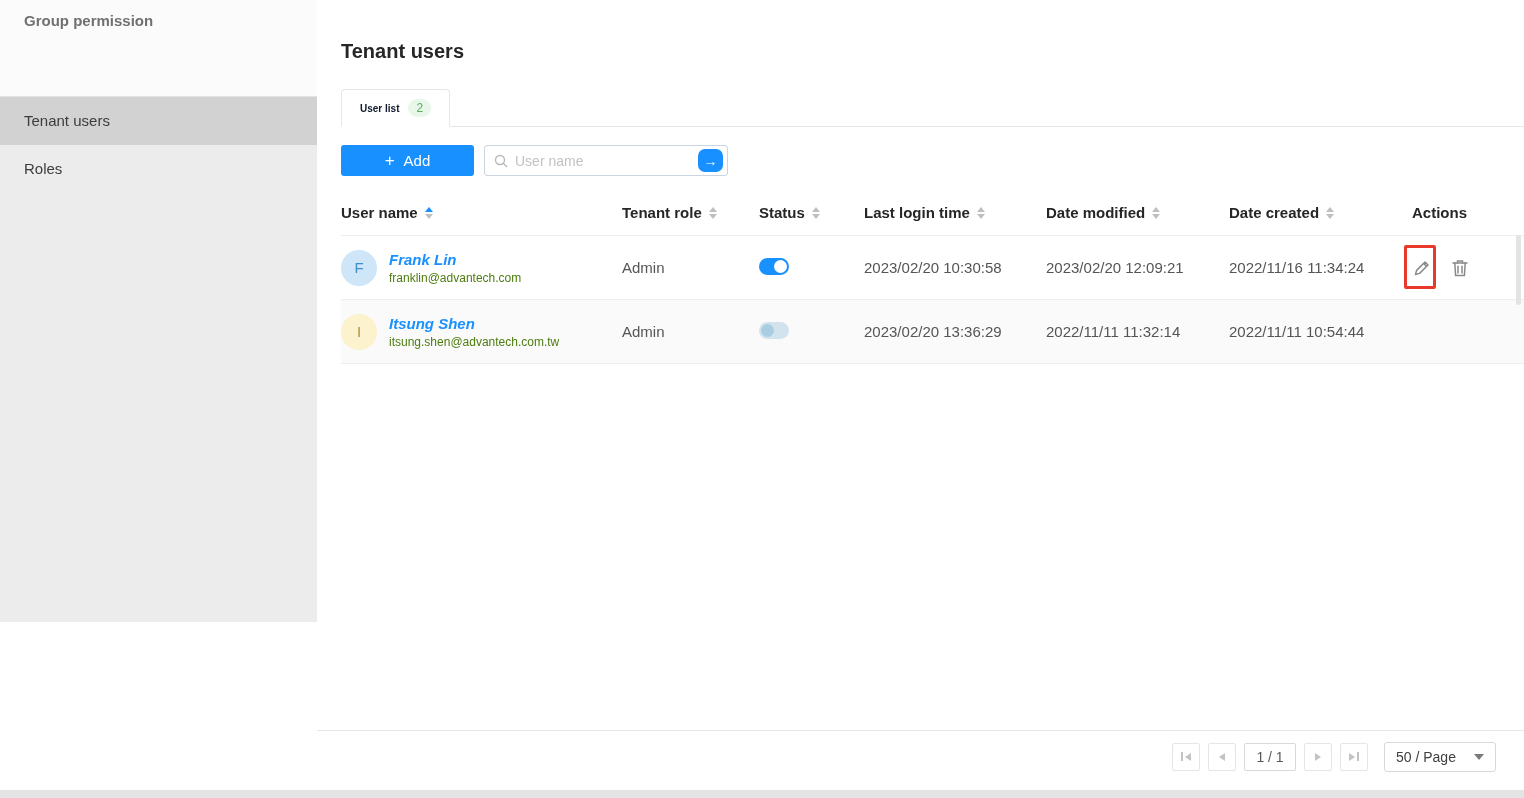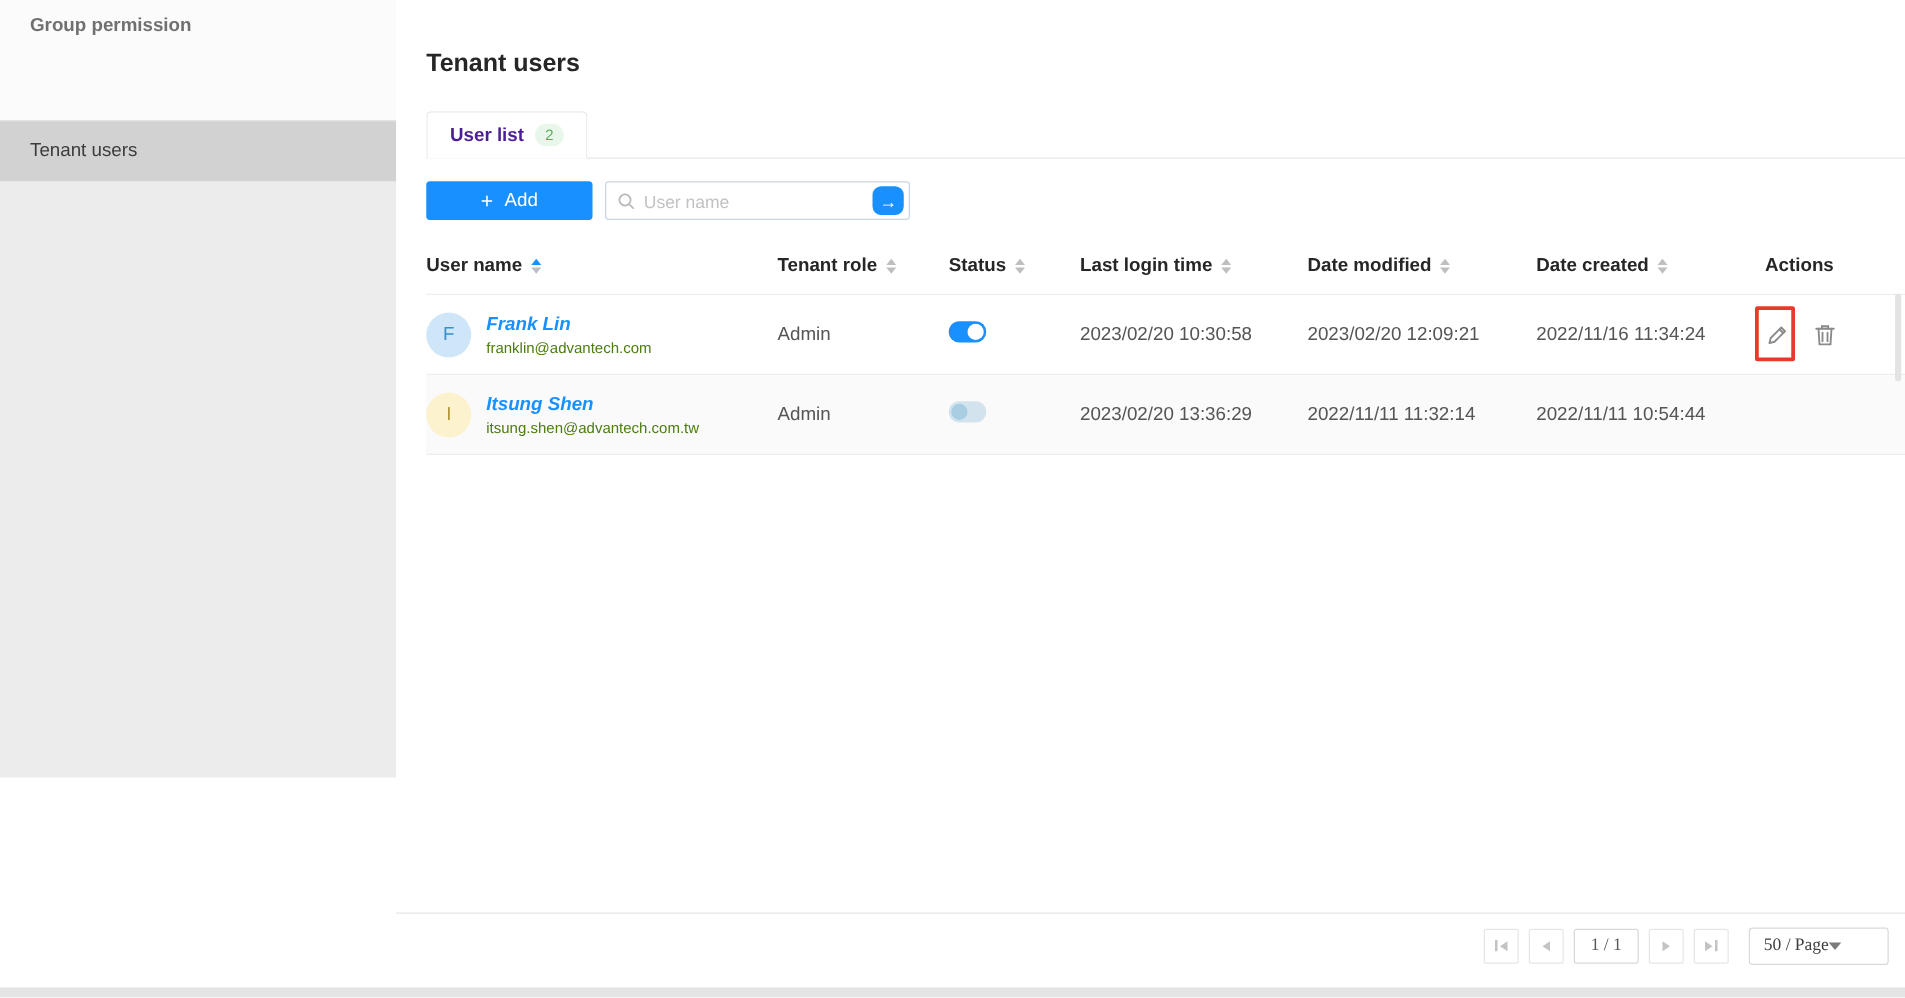--- a/index.html
+++ b/index.html
@@ -17,21 +17,21 @@
   .folder-svg { margin-right:10px; display:block; }
   .tree-label { font-size:15px; color:#3a3a3a; }
   .menu-item { height:48px; line-height:48px; padding-left:24px; font-size:15px; color:#3c3c3c; cursor:pointer; }
   .menu-item.active { background:#d2d2d2; }
   
   .main { position:absolute; left:317px; top:0; width:1207px; height:790px; background:#ffffff; }
   .content { padding-left:24px; }
   .page-title { margin-top:40px; font-size:20px; font-weight:bold; color:#262626; }
   .tabbar { margin-top:26px; border-bottom:1px solid #e7e7e7; display:flex; }
   .tab { display:inline-flex; align-items:center; padding:9px 18px; background:#fff; border:1px solid #e7e7e7; border-bottom:1px solid #fff; margin-bottom:-1px; border-radius:4px 4px 0 0; cursor:pointer; }
-  .tab-label { color:#4c1d95; font-size:15px; font-weight:bold; }
+  .tab-label { color:#0f172a; font-size:10px; font-weight:bold; }
   .badge { margin-left:9px; background:#e8f7e9; color:#56ae5c; font-size:12px; border-radius:10px; padding:2px 8px; }
   
   .toolbar { margin-top:18px; display:flex; align-items:center; }
   .add-btn { width:133px; height:31px; background:#1890ff; color:#fff; border:none; border-radius:3px; font-size:15px; display:flex; align-items:center; justify-content:center; cursor:pointer; font-family:inherit; }
   .add-btn .plus { font-size:17px; margin-right:9px; line-height:1; }
   .search { margin-left:10px; width:244px; height:31px; border:1px solid #c9d6e2; border-radius:3px; display:flex; align-items:center; padding:0 4px 0 8px; background:#fff; }
   .search-icon { flex:none; margin-right:6px; display:block; }
   .search-input { flex:1; min-width:0; border:none; outline:none; font-size:14px; font-family:inherit; color:#333; background:transparent; }
   .search-input::placeholder { color:#c2c2c2; }
   .go-btn { flex:none; width:25px; height:23px; background:#1890ff; border:none; border-radius:7px; color:#fff; font-size:14px; line-height:1; display:flex; align-items:center; justify-content:center; cursor:pointer; }
@@ -62,39 +62,42 @@
   .toggle.on .knob { left:15px; background:#fff; }
   
   .actions-cell { white-space:nowrap; }
   .action-edit { position:relative; display:inline-flex; margin-right:15px; vertical-align:middle; cursor:pointer; }
   .annotation { position:absolute; left:-8px; top:-13px; width:32px; height:44px; border:3px solid #e8392b; border-radius:2px; pointer-events:none; }
   .action-delete { display:inline-flex; vertical-align:middle; cursor:pointer; }
   
   .vscroll { position:absolute; right:3px; top:235px; width:5px; height:70px; background:#e3e3e3; border-radius:3px; }
   .bottom-scrollbar { position:absolute; left:0; bottom:0; width:1524px; height:8px; background:#e4e4e4; }
   
-  .footer { position:absolute; left:0; right:0; bottom:8px; height:52px; border-top:1px solid #e6e6e6; background:#fff; display:flex; align-items:center; justify-content:flex-end; padding-right:13px; column-gap:8px;font-family:Liberation Serif, serif; }
+  .footer { position:absolute; left:0; right:0; bottom:8px; height:52px; border-top:1px solid #e6e6e6; background:#fff; display:flex; align-items:center; justify-content:flex-end; padding-right:28px; column-gap:8px; }
   .pg-btn { width:28px; height:28px; border:1px solid #e6e6e6; background:#fff; border-radius:2px; display:flex; align-items:center; justify-content:center; column-gap:2px; cursor:pointer; }
   .t-left { width:0; height:0; border-top:4px solid transparent; border-bottom:4px solid transparent; border-right:6px solid #c3c3c3; }
   .t-right { width:0; height:0; border-top:4px solid transparent; border-bottom:4px solid transparent; border-left:6px solid #c3c3c3; }
   .vbar { width:2px; height:9px; background:#c3c3c3; }
   .pg-current { height:28px; min-width:52px; border:1px solid #d9d9d9; border-radius:2px; display:flex; align-items:center; justify-content:center; padding:0 10px; font-size:14px; color:#595959; }
-  .page-size { margin-left:8px; height:30px; width:112px; border:1px solid #d9d9d9; border-radius:3px; display:flex; align-items:center; justify-content:flex-start; padding:0 11px; font-size:14px; color:#404040; cursor:pointer; background:#fff; }
+  .page-size { margin-left:8px; height:30px; width:112px; border:1px solid #d9d9d9; border-radius:3px; display:flex; align-items:center; justify-content:space-between; padding:0 11px; font-size:14px; color:#404040; cursor:pointer; background:#fff; }
   .caret-down { width:0; height:0; border-left:5px solid transparent; border-right:5px solid transparent; border-top:6px solid #7a7a7a; }
 </style>
 </head>
 <body>
 
 <div class="sidebar">
   <div class="sidebar-top">
     <div class="sb-title">Group permission</div>
   </div>
   <div class="menu">
     <div class="menu-item active">
       <span>Tenant users</span>
+    </div>
+    <div class="menu-item">
+      <span>Roles</span>
     </div>
   </div>
 </div>
 
 <div class="main">
   <div class="content">
     <h1 class="page-title">Tenant users</h1>
 
     <div class="tabbar">
       <div class="tab active">

